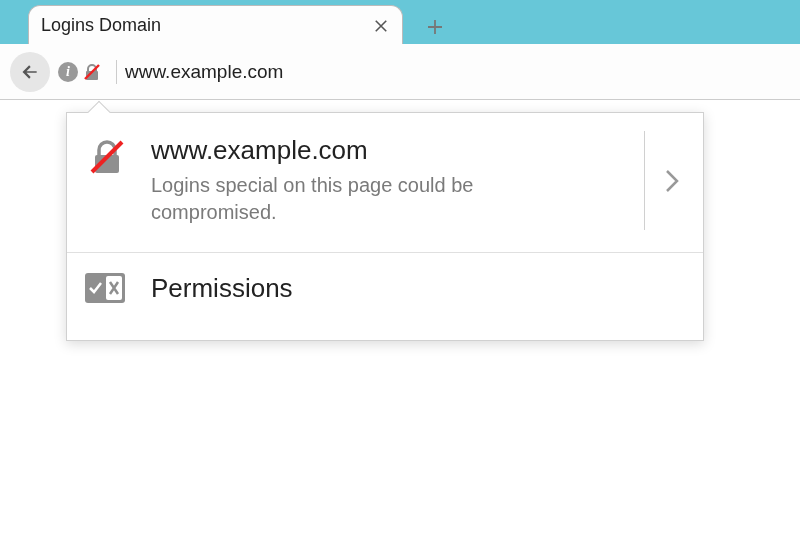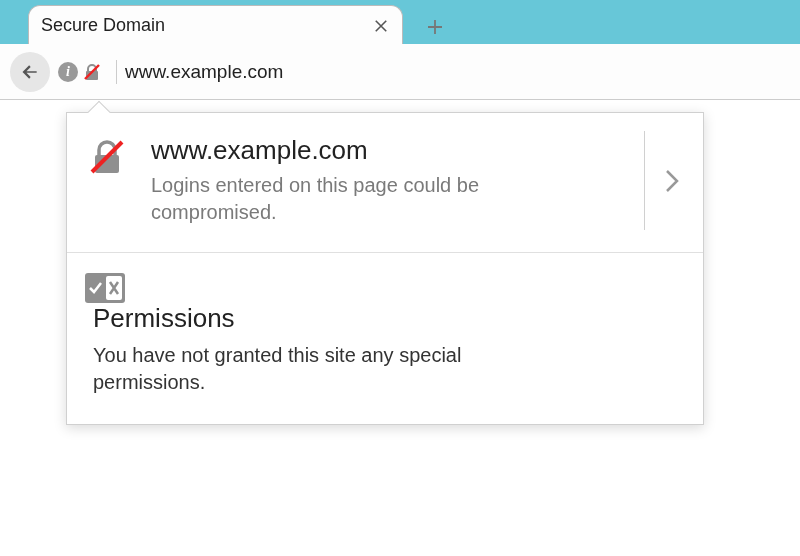--- a/index.html
+++ b/index.html
@@ -49,34 +49,34 @@
   .popup-section1 { display:flex; padding: 22px 18px 26px 18px; }
   .sec1-icon { width:58px; flex-shrink:0; }
   .sec1-body { flex:1; padding-left: 8px; }
   .sec1-host { font-size:26px; color:#222; margin-bottom:6px; }
   .sec1-status { font-size:20px; color:#e22850; margin-bottom:10px; }
   .sec1-desc { font-size:20px; color:#7a7a7a; line-height:1.35; max-width: 420px; }
   .sec1-divider { width:1px; background:#d0d0d0; margin: -4px 14px -4px 18px; }
   .sec1-chevron { width:26px; display:flex; align-items:center; justify-content:center; color:#999; cursor:pointer; }
   .sec1-chevron svg { width:14px; height:24px; fill:none; stroke:#999; stroke-width:2.5; }
   .popup-hr { border:none; border-top:1px solid #e0e0e0; }
-  .popup-section2 { display:flex; padding: 20px 18px 28px 18px; flex-direction: column; }
+  .popup-section2 { display:flex; padding: 20px 18px 28px 18px; }
   .sec2-icon { width:58px; flex-shrink:0; display:flex; justify-content:flex-start; }
   .sec2-body { flex:1; padding-left: 8px; }
   .sec2-title { font-size:26px; color:#222; margin-bottom:8px; }
   .sec2-desc { font-size:20px; color:#333; line-height:1.35; max-width: 460px; }
 </style>
 </head>
 <body>
 
 <div class="browser-chrome">
   <div class="titlebar-bg"></div>
 
   <div class="tab">
-    <span class="tab-title">Secure Domain</span>
+    <span class="tab-title">Logins Domain</span>
     <span class="tab-close">
       <svg viewBox="0 0 16 16" width="14" height="14">
           <path d="M2 2 L14 14 M14 2 L2 14" stroke="#555" stroke-width="1.8" fill="none"></path>
         </svg>
     </span>
   </div>
 
   <div class="newtab-btn">
     <svg viewBox="0 0 16 16" width="16" height="16">
         <path d="M8 1 V15 M1 8 H15" stroke="#777" stroke-width="1.8" fill="none"></path>
@@ -111,21 +111,21 @@
     <div class="popup-section1">
       <div class="sec1-icon">
         <svg viewBox="0 0 44 44" width="44" height="44">
           <path d="M14 20 V15 a8 8 0 0 1 16 0 V20" fill="none" stroke="#8f8f8f" stroke-width="3.5"></path>
           <rect x="10" y="20" width="24" height="18" rx="2" fill="#8f8f8f"></rect>
           <line x1="7" y1="37" x2="37" y2="7" stroke="#e22" stroke-width="4"></line>
         </svg>
       </div>
       <div class="sec1-body">
         <div class="sec1-host">www.example.com</div>
-        <div class="sec1-desc">Logins entered on this page could be compromised.</div>
+        <div class="sec1-desc">Logins special on this page could be compromised.</div>
       </div>
       <div class="sec1-divider"></div>
       <div class="sec1-chevron">
         <svg viewBox="0 0 14 24">
             <polyline points="2,2 12,12 2,22"></polyline>
           </svg>
       </div>
     </div>
 
     <hr class="popup-hr">
@@ -134,17 +134,16 @@
       <div class="sec2-icon">
         <svg viewBox="0 0 40 30" width="40" height="30">
           <rect x="0" y="0" width="40" height="30" rx="3" fill="#8f8f8f"></rect>
           <rect x="21" y="3" width="16" height="24" rx="2" fill="#fff"></rect>
           <polyline points="5,15 9,19 16,10" fill="none" stroke="#fff" stroke-width="2.5"></polyline>
           <path d="M25 9 L33 21 M33 9 L25 21" stroke="#8f8f8f" stroke-width="2.5"></path>
         </svg>
       </div>
       <div class="sec2-body">
         <div class="sec2-title">Permissions</div>
-        <div class="sec2-desc">You have not granted this site any special permissions.</div>
       </div>
     </div>
   </div>
 </div>
 
 </body></html>

